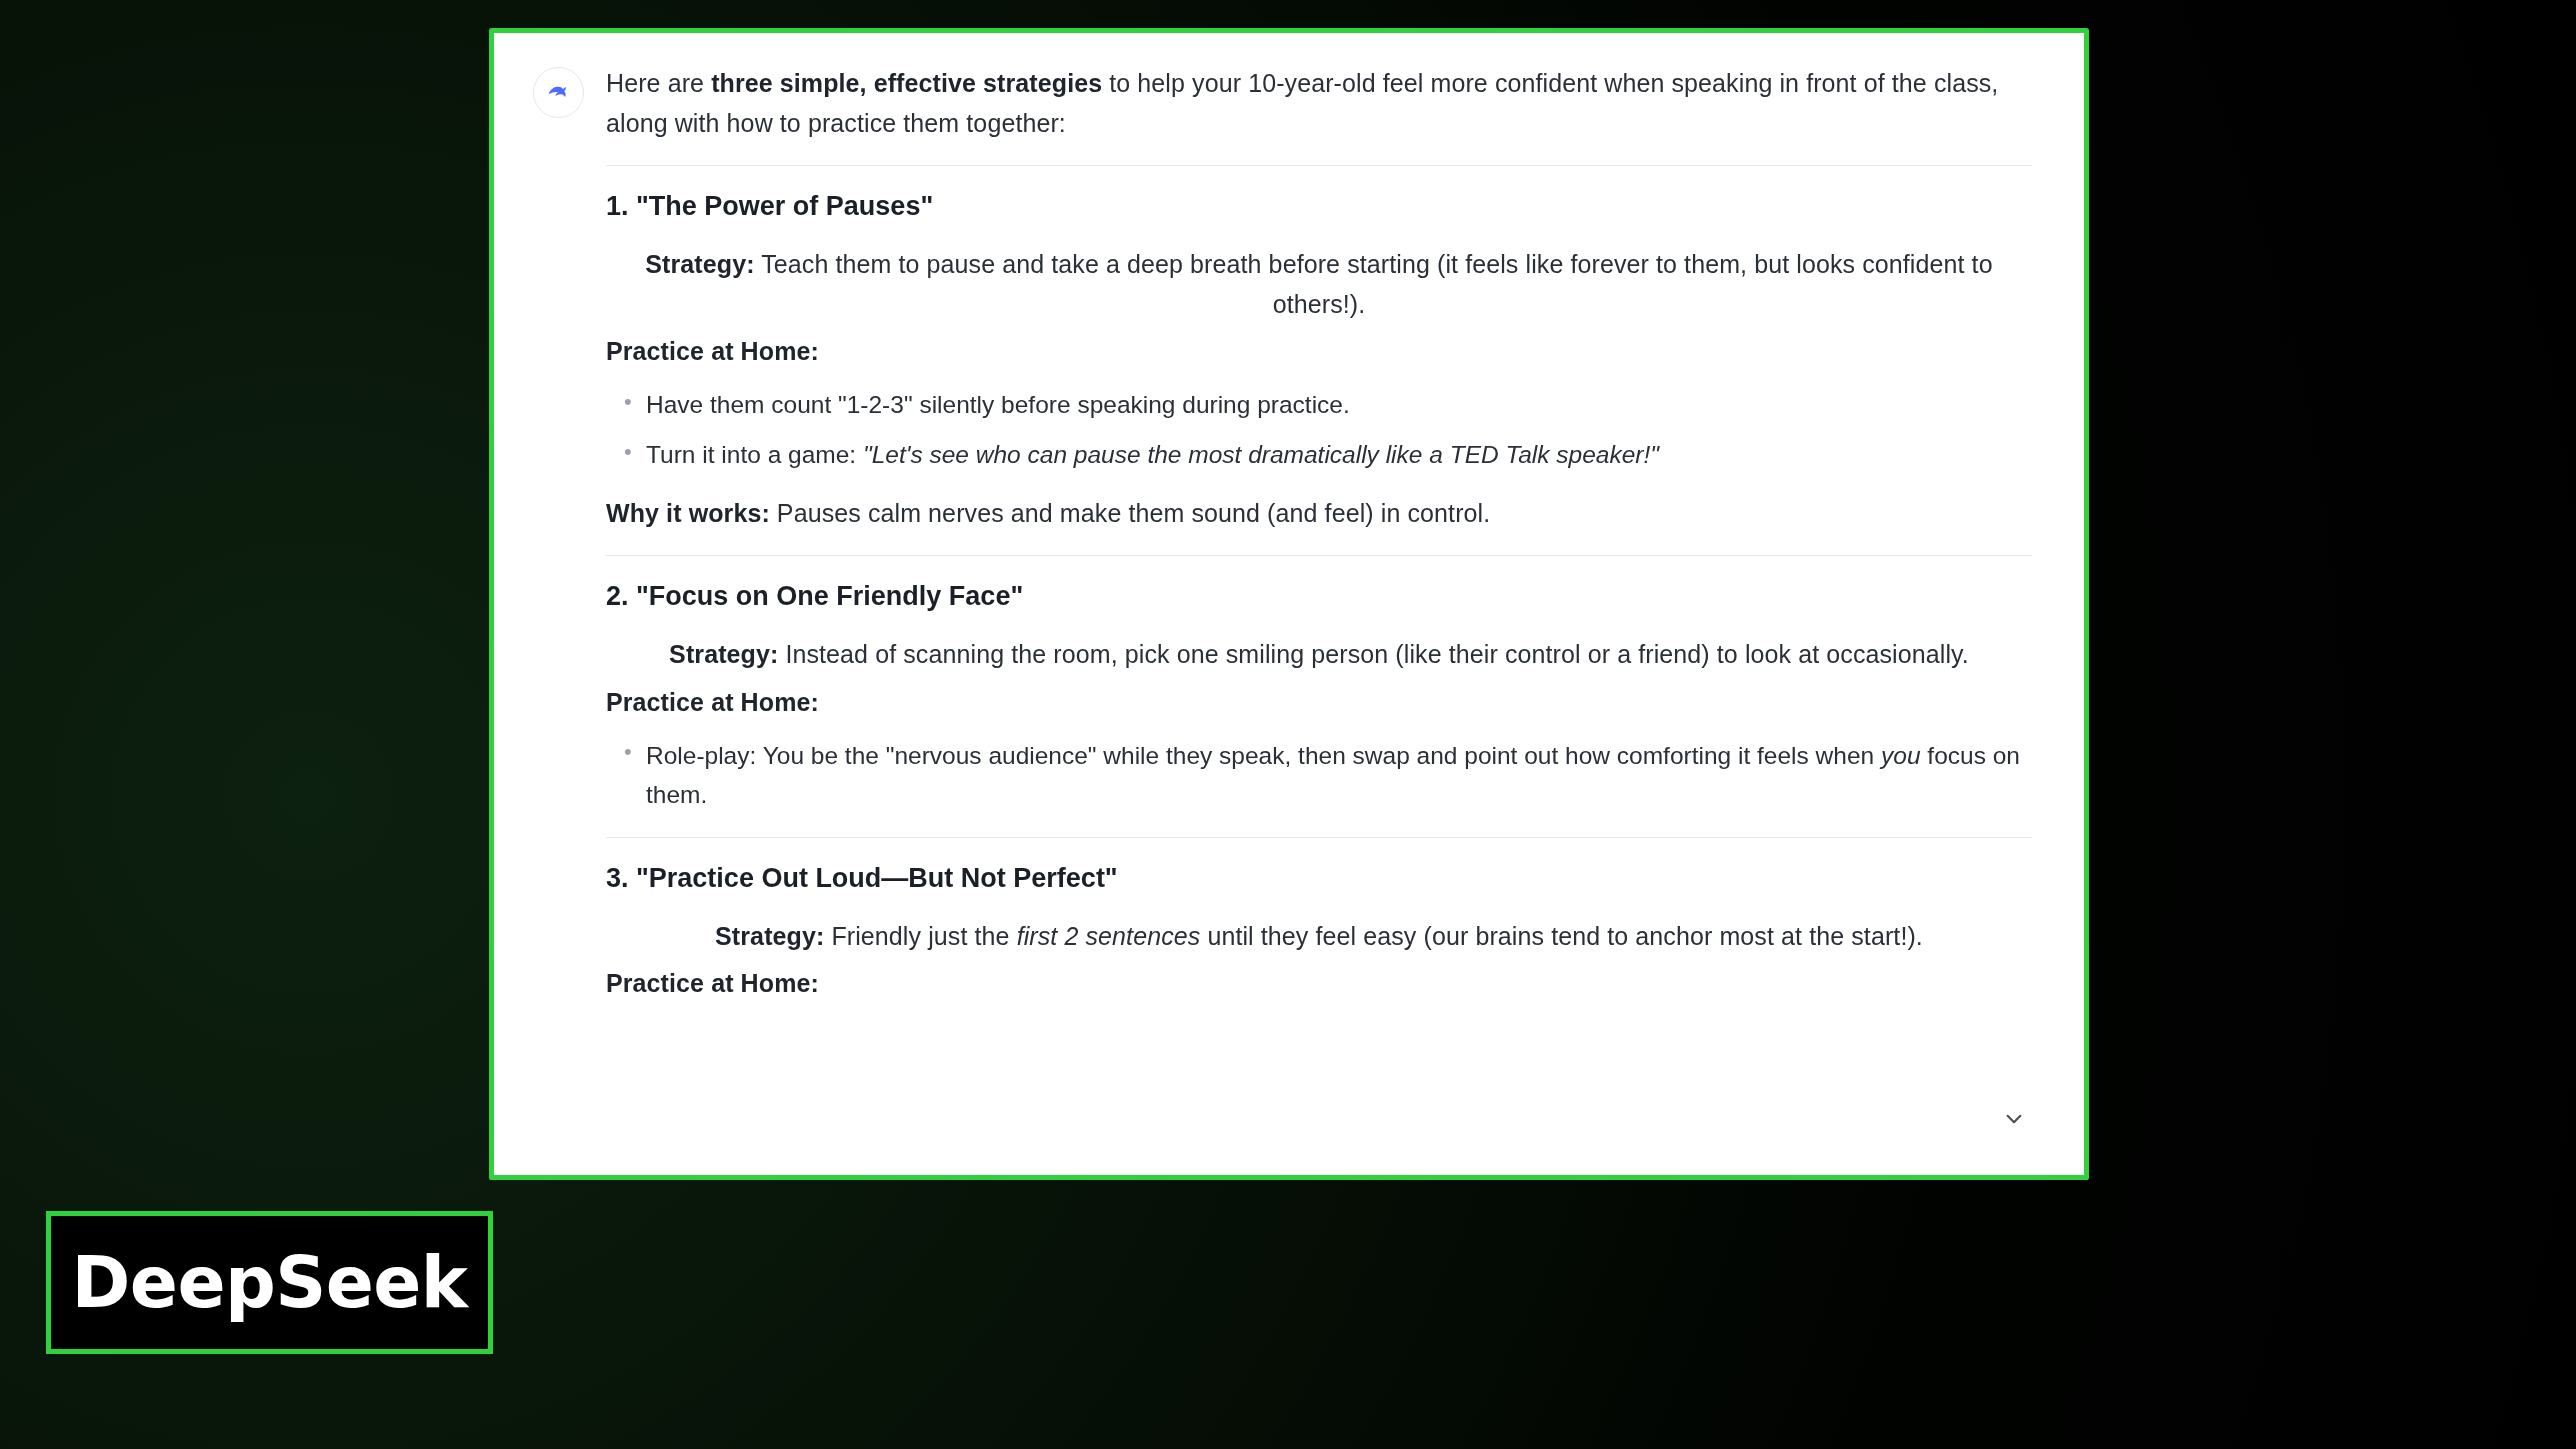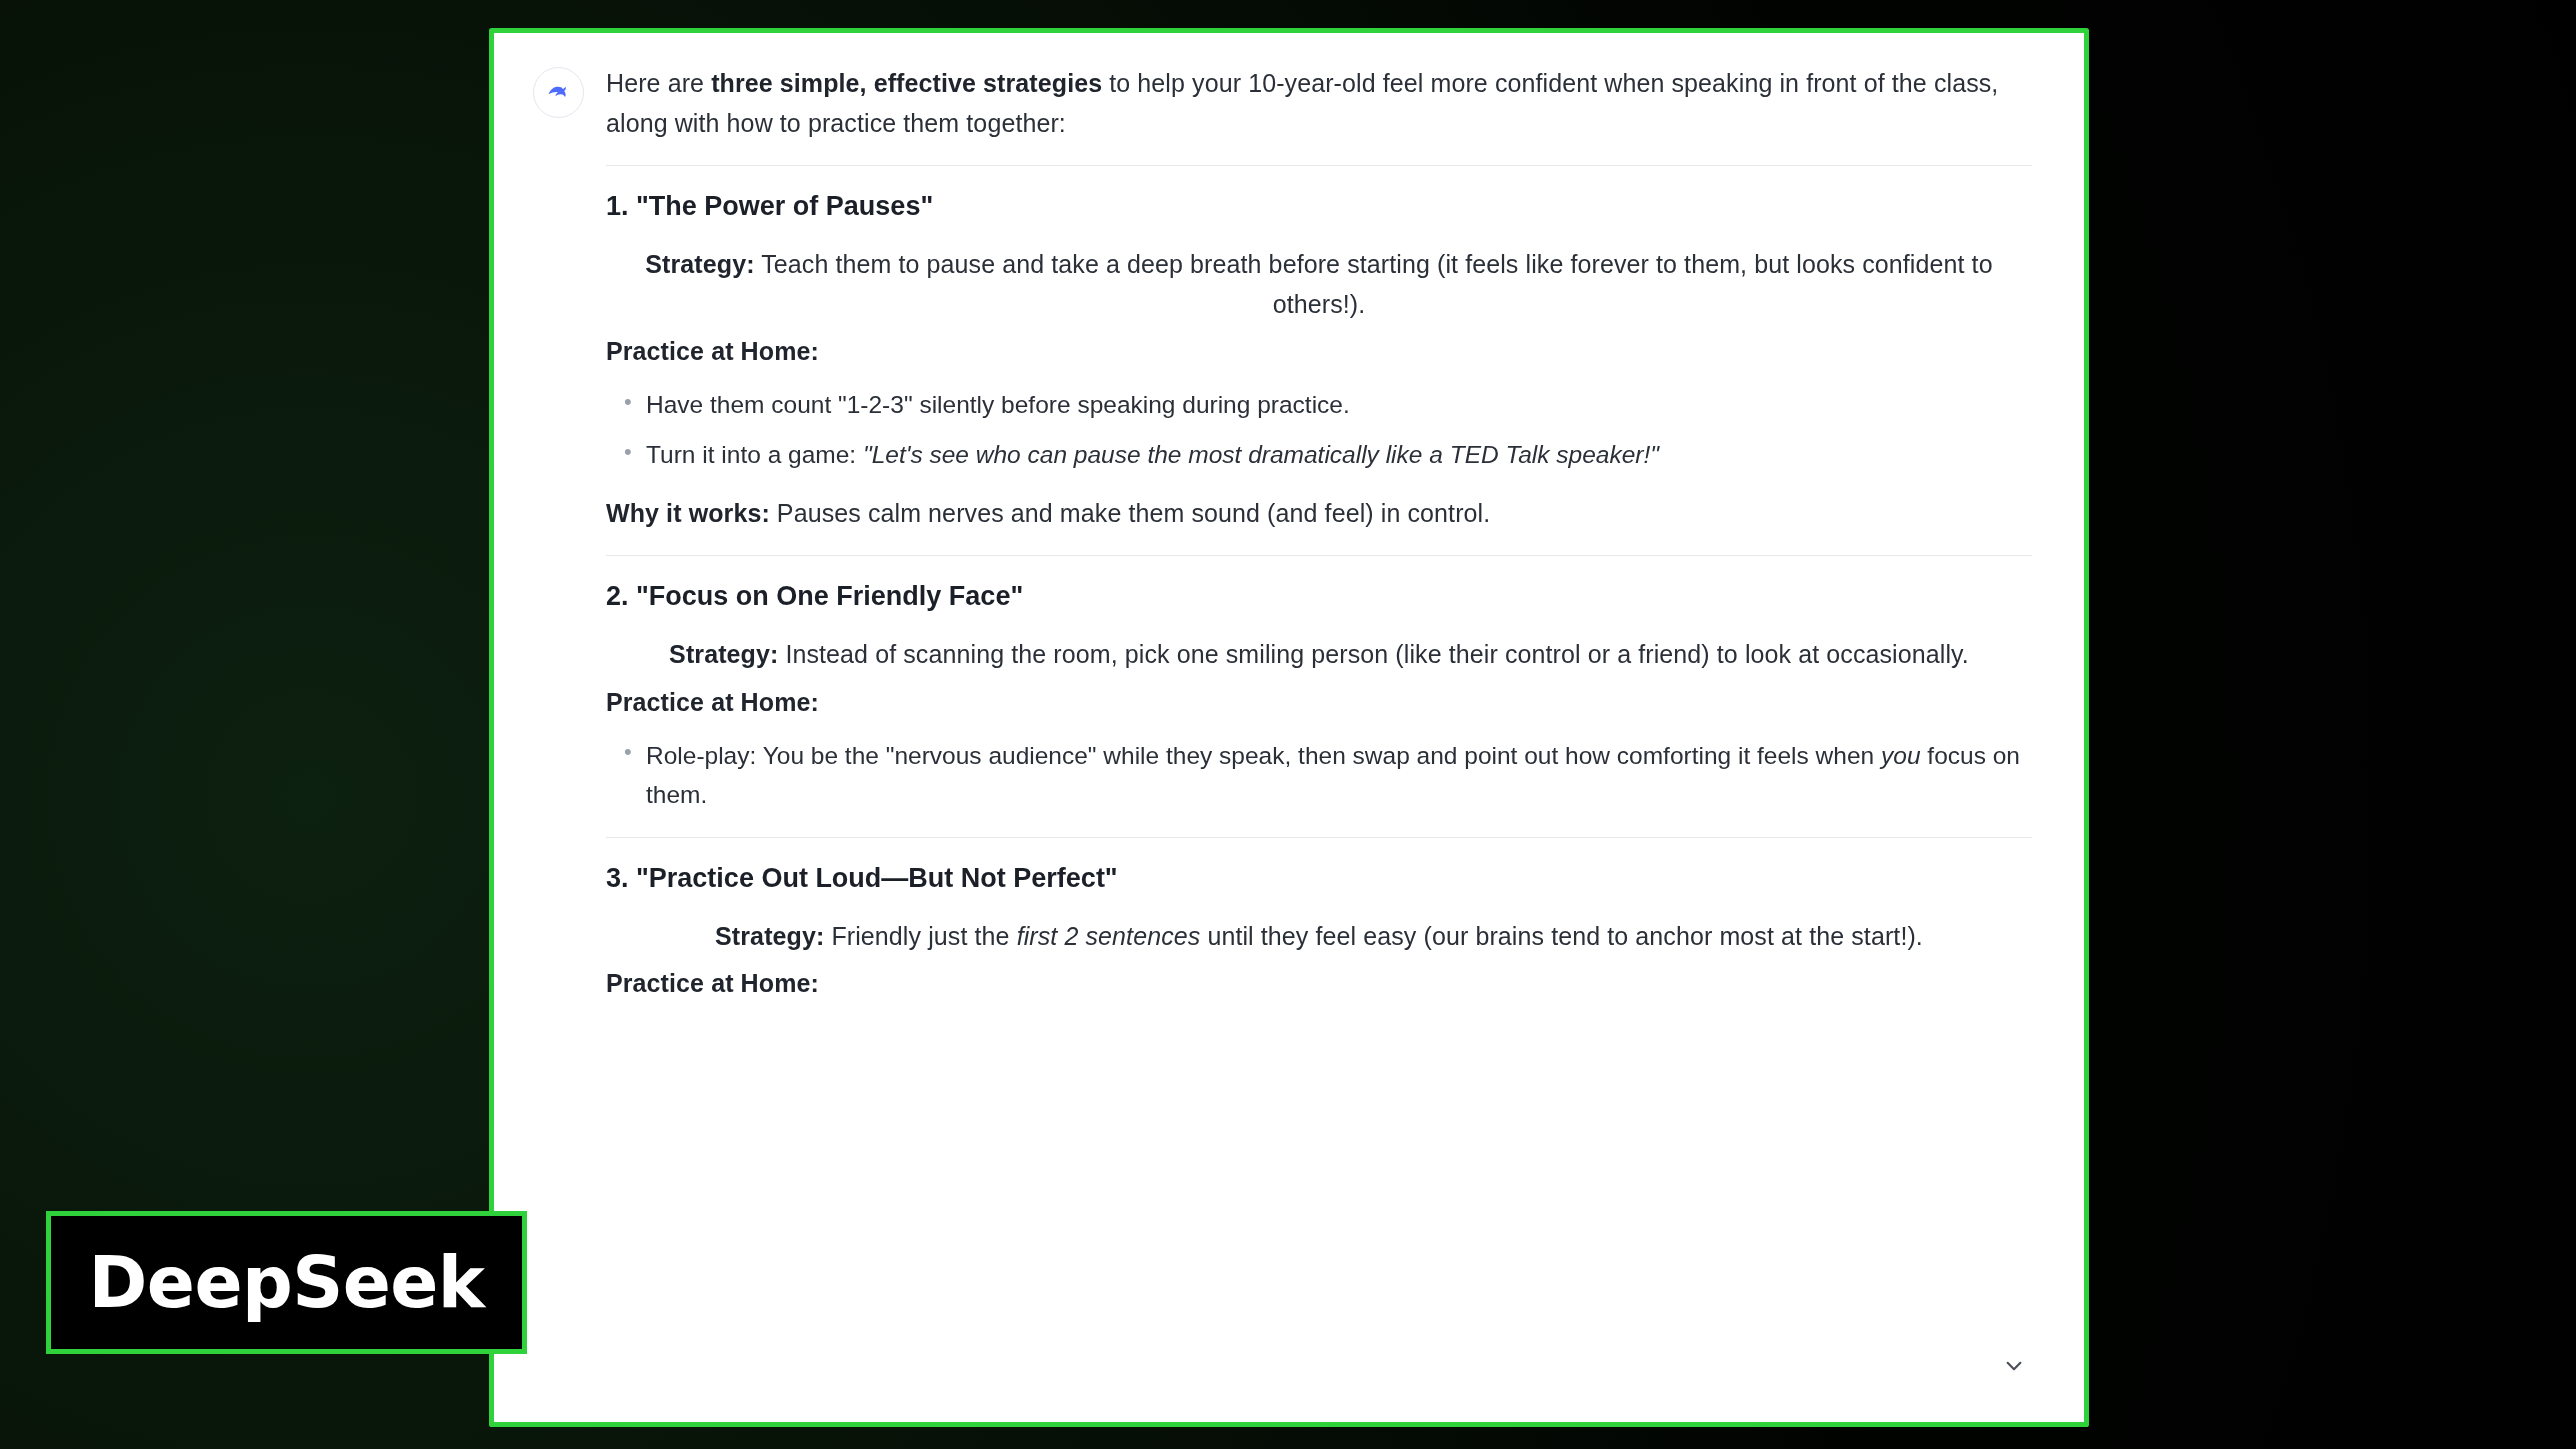--- a/index.html
+++ b/index.html
@@ -22,21 +22,21 @@
     background:
       radial-gradient(circle at 12% 55%, #0d2110 0%, #071107 38%, #010301 70%, #000000 100%);
   }
 
   
   .chat-card {
     position: absolute;
     left: 489px;
     top: 28px;
     width: 1600px;
-    height: 1399px;
+    height: 1152px;
     background: #ffffff;
     border: 5.8px solid #2fd23a;
     border-radius: 2.6px;
     box-sizing: border-box;
     overflow: hidden;
   }
 
   .chat-inner {
     position: absolute;
     left: 0; top: 0; right: 0; bottom: 0;
@@ -133,21 +133,21 @@
     align-items: center;
     justify-content: center;
     cursor: pointer;
   }
 
   
   .badge {
     position: absolute;
     left: 46px;
     top: 1211px;
-    width: 481px;
+    width: 447px;
     height: 143px;
     background: #000000;
     border: 5.8px solid #2fd23a;
     box-sizing: border-box;
     display: flex;
     align-items: center;
     justify-content: center;
   }
   .badge-text {
     color: #ffffff;

